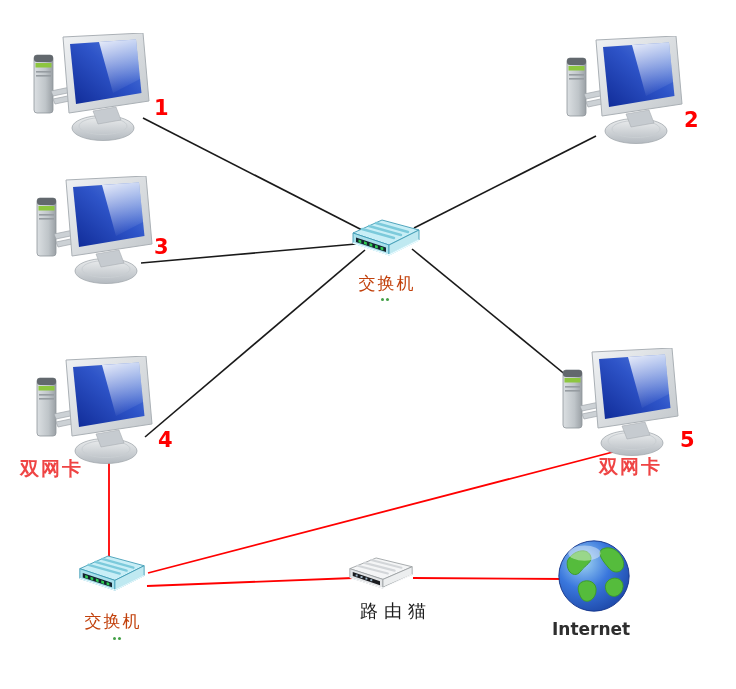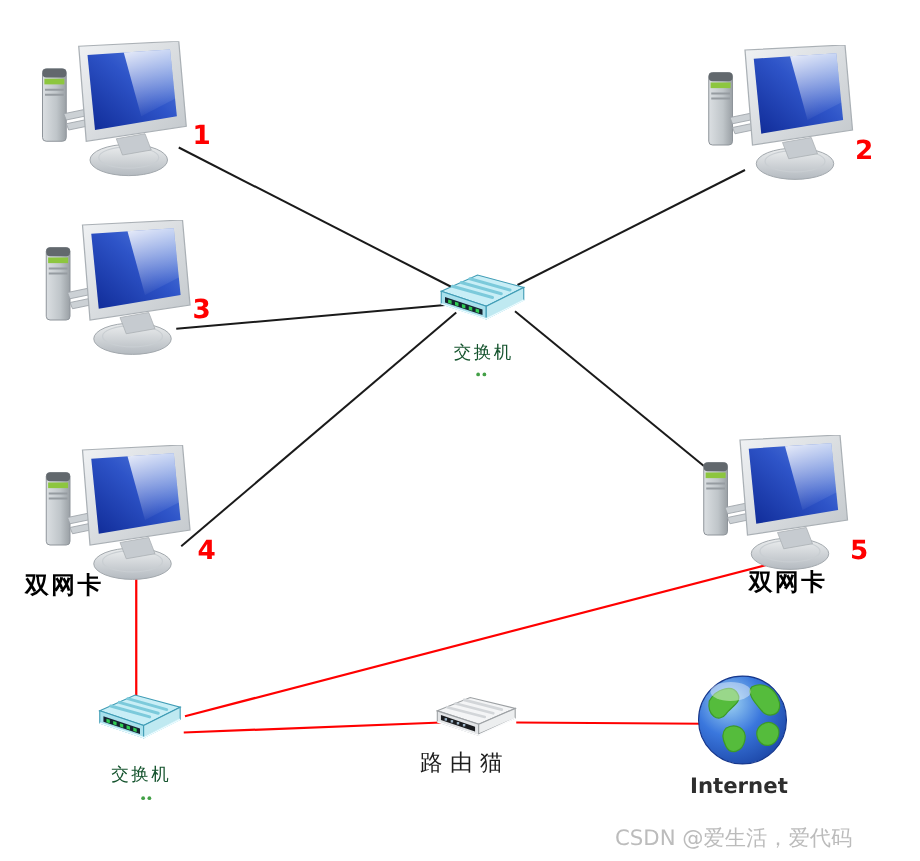--- a/index.html
+++ b/index.html
@@ -1,23 +1,23 @@
 <!DOCTYPE html>
 <html><head>
 <meta charset="utf-8">
 <style>
   html,body{margin:0;padding:0;background:#ffffff;}
   body{font-family:"DejaVu Sans","Liberation Sans",sans-serif;}
   .stage{position:relative;width:736px;height:689px;background:#ffffff;overflow:hidden;}
   .layer{position:absolute;left:0;top:0;width:736px;height:689px;}
   .node{position:absolute;}
   .num{position:absolute;color:#ff0000;font-weight:bold;font-size:21px;line-height:1;}
-  .nic-note{position:absolute;color:#000000;font-weight:bold;font-size:19px;line-height:1;letter-spacing:2px;}
-  .dev-label{position:absolute;color:#14532d;font-size:14px;line-height:1;letter-spacing:2px;text-align:center;}
-  .modem-label{position:absolute;color:#1c1c1c;font-size:18px;line-height:1;letter-spacing:6px;text-align:left;}
+  .nic-note{position:absolute;color:#ef4444;font-weight:bold;font-size:19px;line-height:1;letter-spacing:2px;}
+  .dev-label{position:absolute;color:#c2410c;font-size:17px;line-height:1;letter-spacing:2px;text-align:center;}
+  .modem-label{position:absolute;color:#1c1c1c;font-size:18px;line-height:1;letter-spacing:6px;text-align:right;}
   .inet-label{position:absolute;color:#2e2e2e;font-size:17px;font-weight:bold;line-height:1;}
   .green-mark{position:absolute;width:3px;height:3px;border-radius:50%;background:#43a047;box-shadow:5px 0 0 #43a047;}
   .watermark{position:absolute;color:#bcbcbc;font-size:17px;line-height:1.3;}
 </style>
 </head>
 <body>
 
 <div class="stage">
 
   <svg width="0" height="0" style="position:absolute" aria-hidden="true">
@@ -156,15 +156,14 @@
   <svg class="node" style="left:344px;top:556px" width="74" height="39">
       <use href="#modem"></use>
     </svg>
   <span class="modem-label" style="left:336px;top:602px;width:96px">路由猫</span>
 
   <svg class="node" style="left:556px;top:537px" width="76" height="78">
       <use href="#globe"></use>
     </svg>
   <span class="inet-label" style="left:552px;top:621px;width:84px">Internet</span>
 
-  <span class="watermark" style="left:492px;top:660px">CSDN @爱生活，爱代码</span>
 
 </div>
 
 </body></html>

